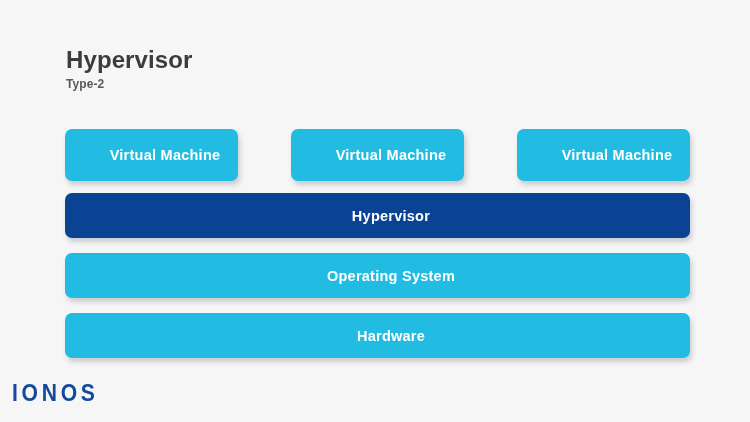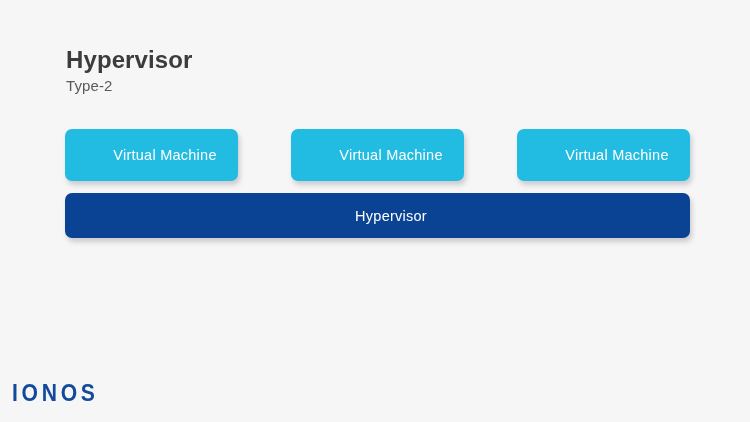--- a/index.html
+++ b/index.html
@@ -33,22 +33,22 @@
 
   #title {
     font-size: 24px;
     font-weight: bold;
     color: #3c3c3c;
     letter-spacing: 0.1px;
     line-height: 1.15;
   }
 
   #subtitle {
-    font-size: 15px;
-    font-weight: normal;
+    font-size: 12px;
+    font-weight: bold;
     color: #5a5a5a;
     margin-top: 3px;
     letter-spacing: 0.1px;
   }
 
   
   #stack {
     position: absolute;
     left: 65px;
     top: 129px;
@@ -60,21 +60,21 @@
     justify-content: space-between;
     width: 625px;
     height: 52px;
   }
 
   .box {
     display: flex;
     align-items: center;
     justify-content: center;
     color: #ffffff;
-    font-weight: normal;
+    font-weight: bold;
     letter-spacing: 0.25px;
     border-radius: 7px;
     box-shadow: 2px 4px 5px rgba(110, 110, 120, 0.30);
     padding-left: 27px;
   }
 
   .vm-box {
     width: 173px;
     height: 52px;
     background: #22bce2;
@@ -129,19 +129,21 @@
   <div id="stack">
 
     <div class="vm-row">
       <div class="box vm-box">Virtual Machine</div>
       <div class="box vm-box">Virtual Machine</div>
       <div class="box vm-box">Virtual Machine</div>
     </div>
 
     <div class="box full-bar bar-hypervisor">Hypervisor</div>
 
+    <div class="box full-bar bar-os">Operating System</div>
 
+    <div class="box full-bar bar-hw">Hardware</div>
 
   </div>
 
   <div id="logo">IONOS</div>
 
 </div>
 
 </body></html>

